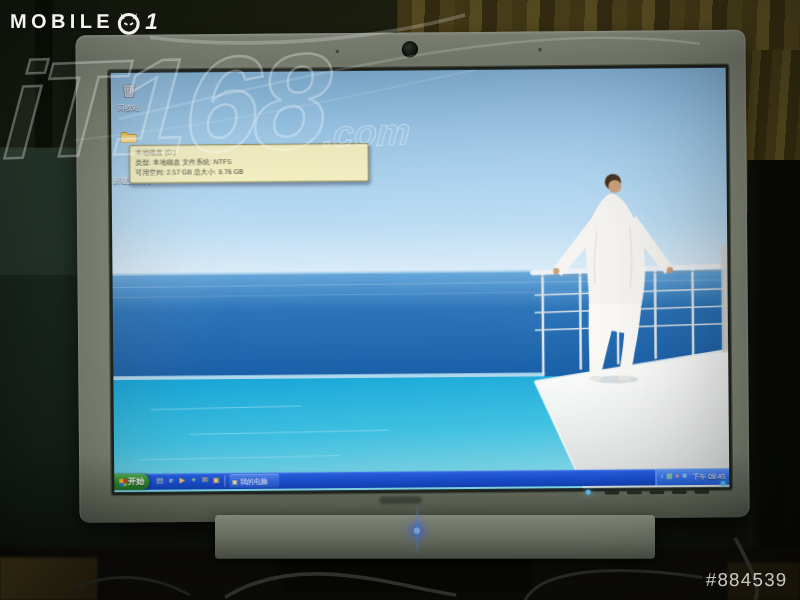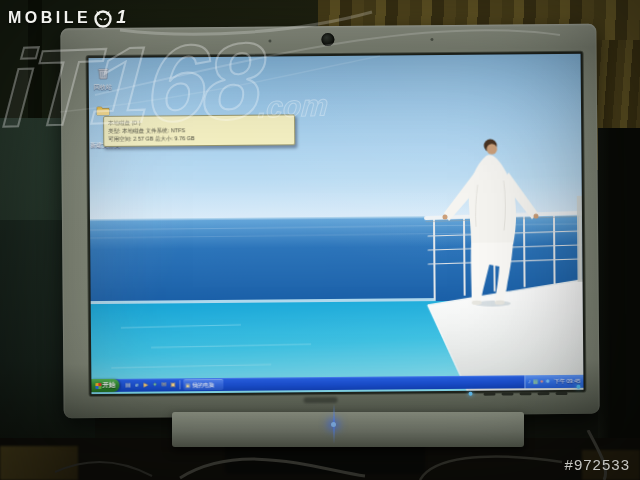--- a/index.html
+++ b/index.html
@@ -273,15 +273,15 @@
       <path d="M16.5,2.5 L13,6.5 L15.5,7.5 Z" fill="#f2f2ee"></path>
       <path d="M6.5,10.5 L9,11.8 M13.5,10.5 L11,11.8" stroke="#f2f2ee" stroke-width="1.4"></path>
     </svg>
     <span class="one">1</span>
   </div>
 
   <div class="abs wm-big">
     <span>iT168</span><span class="tld">.com</span>
   </div>
 
-  <div class="abs photo-id">#972533</div>
+  <div class="abs photo-id">#884539</div>
 
 </div>
 
 </body></html>

